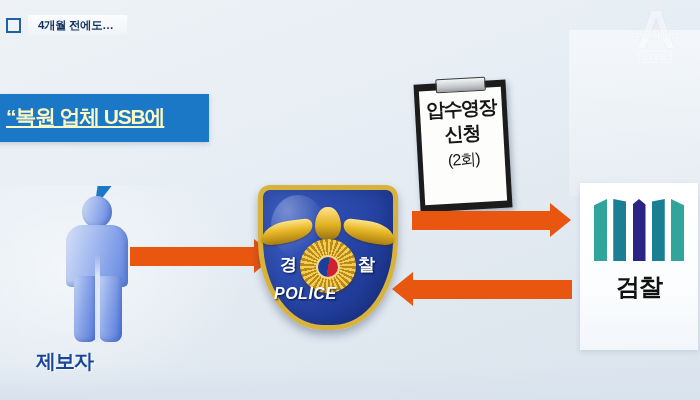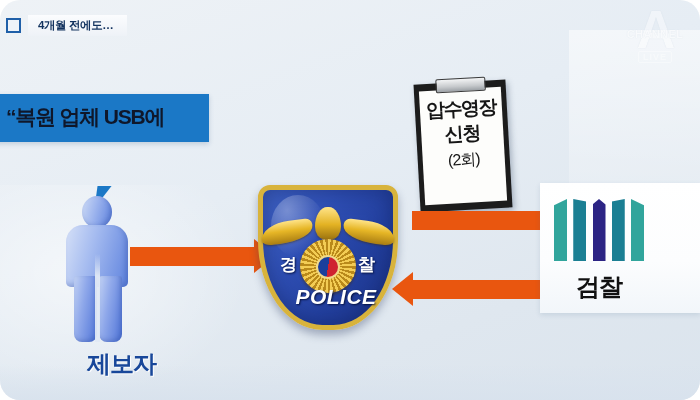--- a/index.html
+++ b/index.html
@@ -7,21 +7,20 @@
     padding: 0;
     background: #fff;
   }
   #screen {
     position: relative;
     width: 700px;
     height: 400px;
     overflow: hidden;
     font-family: "Liberation Sans", sans-serif;
     background: linear-gradient(160deg, #eef2f6 0%, #e6edf4 42%, #dfe7ef 75%, #dbe4ed 100%);
-    border-radius: 20px;
   }
 
   
   .bg-panel-right {
     position: absolute;
     left: 569px; top: 30px;
     width: 131px; height: 166px;
     background: linear-gradient(180deg, rgba(255,255,255,0.55), rgba(255,255,255,0.18));
   }
   .bg-wash-left {
@@ -114,26 +113,27 @@
   .bubble {
     position: absolute;
     left: -6px; top: 94px;
     width: 215px;
     background: #1b78c6;
     padding: 9px 12px 11px 12px;
     box-sizing: border-box;
     box-shadow: 0 2px 5px rgba(30,70,120,0.20);
   }
   .bubble-line {
-    color: #0f172a;
+    color: #fef9c3;
     font-size: 21px;
     font-weight: bold;
     line-height: 28px;
     letter-spacing: -1.2px;
     white-space: nowrap;
+    text-decoration: underline;
   }
   .bubble-line.l2 { padding-left: 14px; }
   .bubble-tail {
     position: absolute;
     left: 96px; top: 186px;
     width: 0; height: 0;
     border-left: 14px solid #1b78c6;
     border-bottom: 22px solid transparent;
     transform: skewX(-8deg);
   }
@@ -173,23 +173,23 @@
   .person-gap {
     position: absolute;
     left: 33px; top: 58px;
     width: 5px; height: 88px;
     background: linear-gradient(180deg, rgba(225,233,245,0.0), rgba(225,233,245,0.95) 25%);
   }
   .person-label {
     position: absolute;
     left: 36px; top: 348px;
     width: 120px;
-    text-align: right;
+    text-align: left;
     color: #18479a;
-    font-size: 24px;
+    font-size: 20px;
     font-weight: bold;
     letter-spacing: -1px;
     text-shadow: 1px 1px 0 rgba(255,255,255,0.9);
   }
 
   
   .arrow {
     position: absolute;
     height: 0;
   }
@@ -300,25 +300,24 @@
     top: 68px;
     color: #ffffff;
     font-size: 17px;
     font-weight: bold;
     text-shadow: 1px 1px 2px rgba(0,10,50,0.85);
   }
   .emblem-char-l { left: 22px; }
   .emblem-char-r { left: 100px; }
   .emblem-police-text {
     position: absolute;
-    left: 8px; top: 100px;
+    left: 16px; top: 100px;
     width: 140px;
-    text-align: center;
     color: #ffffff;
-    font-size: 21px;
+    font-size: 16px;
     font-weight: bold;
     font-style: italic;
     letter-spacing: 0.5px;
     text-shadow: 1px 1px 2px rgba(0,10,50,0.85);
   }
 
   
   .clipboard {
     position: absolute;
     left: 417px; top: 82px;
@@ -360,25 +359,24 @@
     text-align: center;
     color: #161616;
   }
   .cb-l1 { font-size: 19px; font-weight: bold; letter-spacing: -1.6px; line-height: 25px; }
   .cb-l2 { font-size: 19px; font-weight: bold; letter-spacing: -1.2px; line-height: 26px; }
   .cb-l3 { font-size: 16px; letter-spacing: -1px; line-height: 25px; }
 
   
   .prosecution {
     position: absolute;
-    left: 540px; top: 183px;
-    width: 118px; height: 130px;
+    left: 580px; top: 183px;
+    width: 118px; height: 167px;
     background: linear-gradient(180deg, #ffffff 0%, #fcfdfe 60%, #f2f6fa 100%);
     box-shadow: 0 2px 5px rgba(60,90,130,0.14);
-    padding-left: 42px;
   }
   .pros-bars {
     position: absolute;
     left: 14px; top: 16px;
     width: 90px; height: 62px;
     display: flex;
     justify-content: space-between;
     align-items: flex-start;
   }
   .pros-bar {

